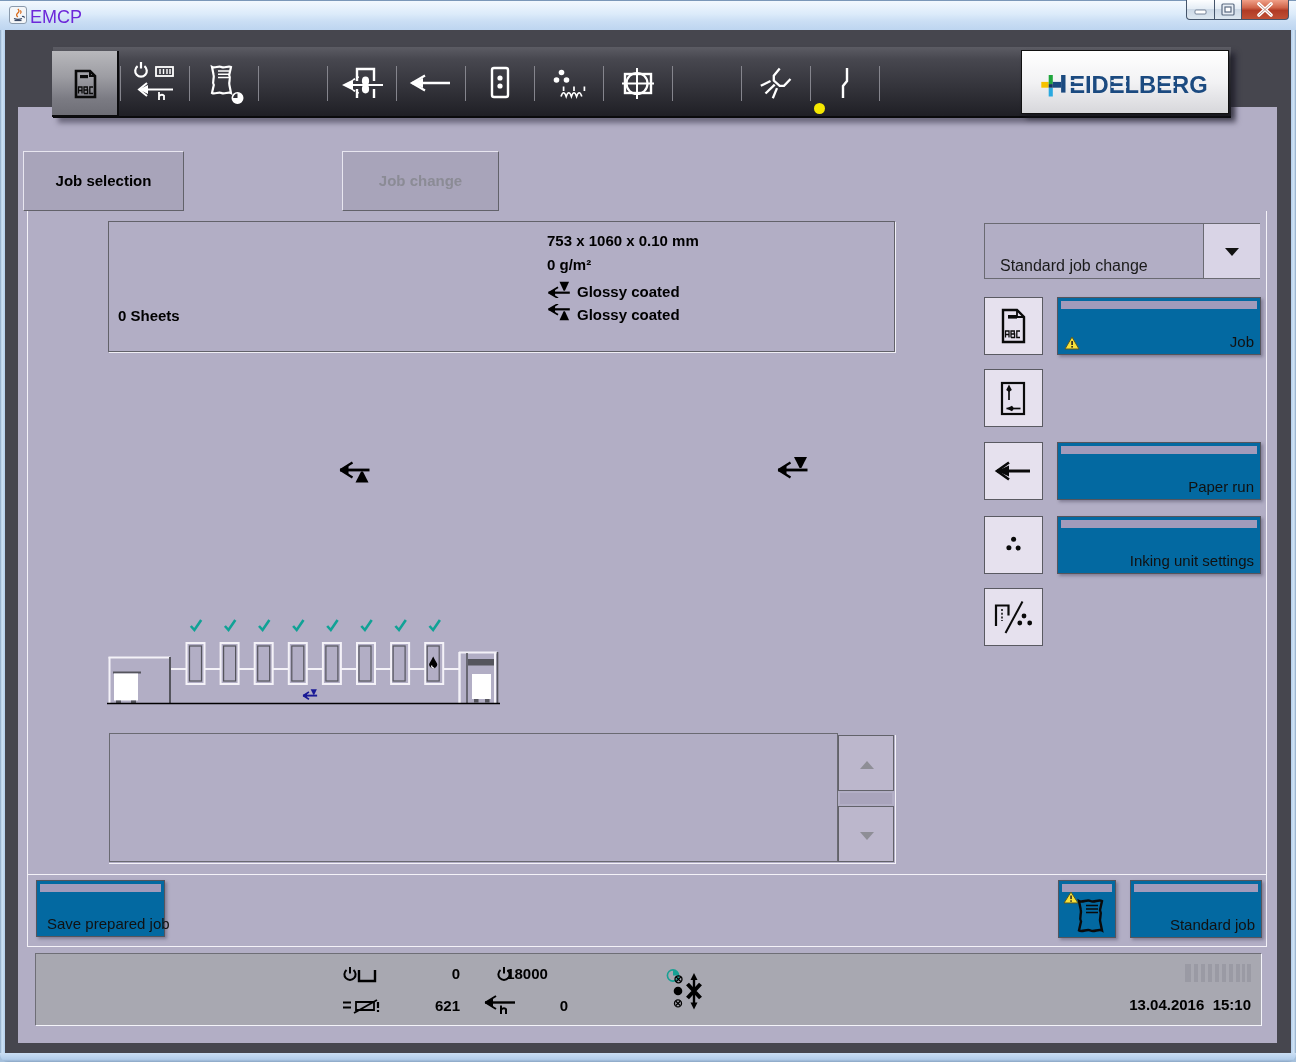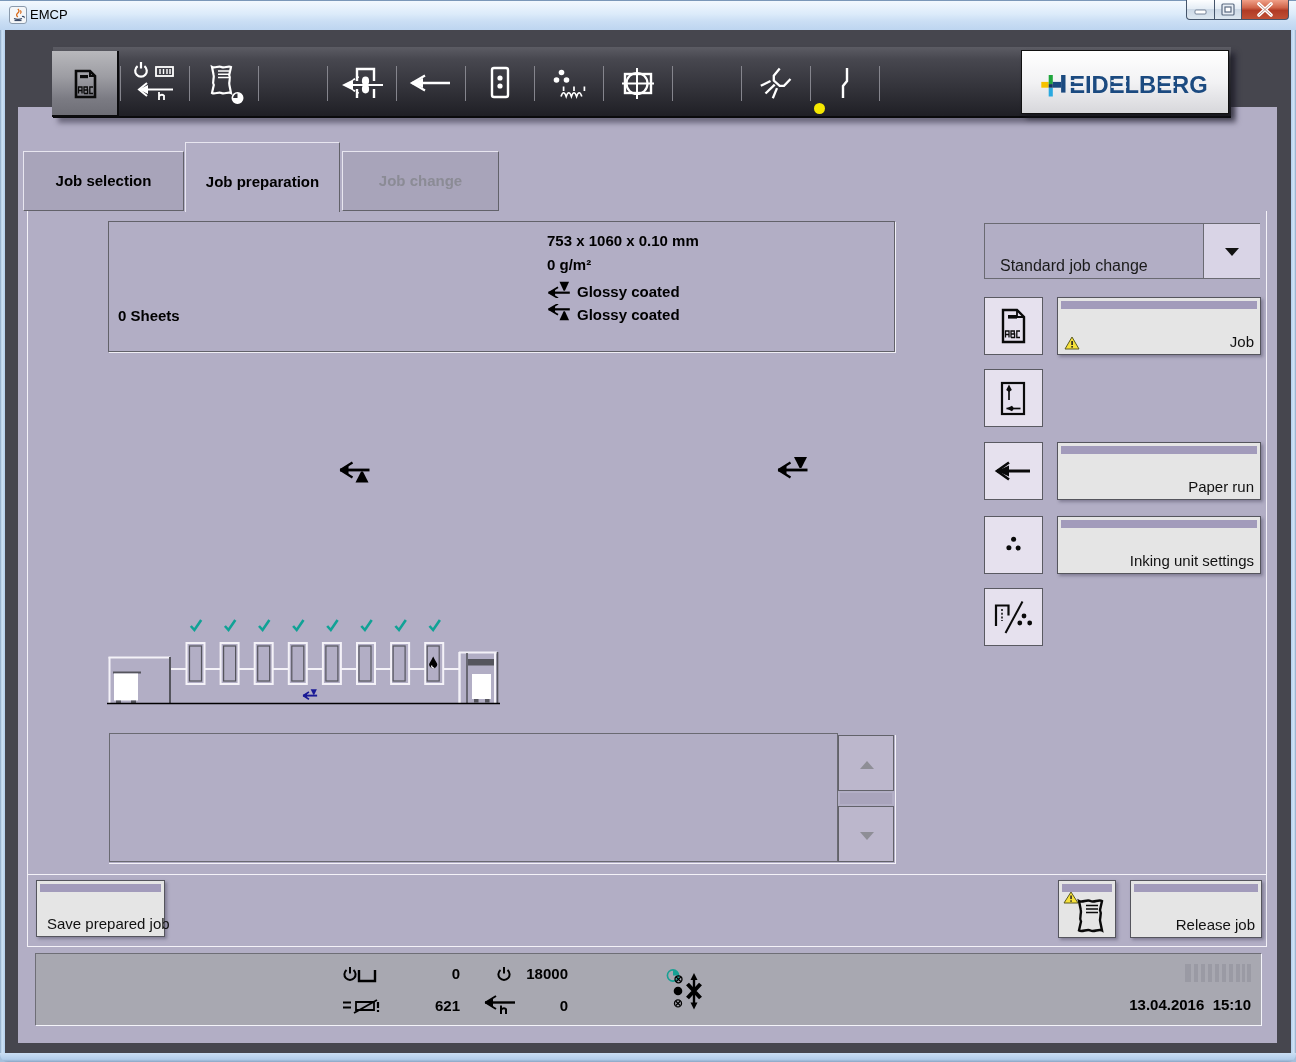--- a/index.html
+++ b/index.html
@@ -4,21 +4,21 @@
 <style>
 * { margin:0; padding:0; box-sizing:border-box; }
 html,body { width:1296px; height:1062px; overflow:hidden; }
 body { font-family:"Liberation Sans", sans-serif; position:relative; background:#a5c0dc; }
 .abs { position:absolute; }
 
 
 #titlebar { left:0; top:0; width:1296px; height:30px;
   background:linear-gradient(#f2f8fe 0%, #dcebfa 45%, #cadef4 70%, #bdd5f0 100%);
   border-top:1px solid #7a97b8; }
-#title-text { left:30px; top:7px; font-size:13px; color:#000000; }
+#title-text { left:30px; top:7px; font-size:18px; color:#6d28d9; }
 #frame-left { left:0; top:30px; width:5px; height:1023px;
   background:linear-gradient(90deg,#8aa6c4,#cfe3f6 40%,#b4cfec); }
 #frame-right { left:1291px; top:30px; width:5px; height:1023px;
   background:linear-gradient(90deg,#b4cfec,#d4e6f7 60%,#8aa6c4); }
 #frame-bottom { left:0; top:1053px; width:1296px; height:9px;
   background:linear-gradient(#cbdff4,#b2cdea 70%,#8aa6c4); border-radius:0 0 8px 8px; }
 #appbg { left:5px; top:30px; width:1286px; height:1023px; background:#46464e; }
 
 
 .winbtn { top:0; height:20px; border:1px solid #44546a; border-top:none;
@@ -62,21 +62,21 @@
 
 
 #combo { left:966px; top:116px; width:276px; height:56px; border:1px solid #6a6a72; background:#b2aec5; }
 #combo-text { left:15px; top:33px; font-size:16px; color:#1a1a1a; font-weight:normal; }
 #combo-btn { left:218px; top:0px; width:57px; height:54px; background:#d9d4e6; border-left:1px solid #6a6a72; }
 #combo-arrow { left:21px; top:24px; width:0; height:0; border-left:7px solid transparent;
   border-right:7px solid transparent; border-top:8px solid #111; }
 
 
 .sq { left:966px; width:59px; height:58px; background:#e6e1ee; border:1px solid #5a5a62; }
-.wide { left:1039px; width:204px; height:58px; background:#e5e5e5; border:1px solid #55555d;
+.wide { left:1039px; width:204px; height:58px; background:#0369a1; border:1px solid #55555d;
   box-shadow:2px 2px 3px rgba(70,68,92,0.45); }
 .wide .strip { position:absolute; left:3px; top:3px; right:3px; height:8px; background:#a29bbb; }
 .wide .lbl { position:absolute; right:6px; bottom:4px; font-size:15px; color:#111; white-space:nowrap; }
 
 
 #msgbox { left:91px; top:626px; width:729px; height:129px; border:1px solid #6a6a72; }
 .scrollbtn { left:820px; width:56px; height:56px; background:#bcb7cc; border:1px solid #62626a; }
 #scrollmid { left:822px; top:686px; width:52px; height:11px; background:#a9a4bc; }
 .tri-up { position:absolute; left:21px; top:25px; width:0; height:0;
   border-left:7px solid transparent; border-right:7px solid transparent; border-bottom:8px solid #8e8e96; }
@@ -127,21 +127,20 @@
 </div>
 <div class="abs winbtn" id="btn-close">
   <svg width="46" height="19" viewBox="0 0 46 19">
     <path d="M17 4 L29 15 M29 4 L17 15" stroke="#fff" stroke-width="3.6" stroke-linecap="round"></path>
     <path d="M17 4 L29 15 M29 4 L17 15" stroke="#7a2010" stroke-width="1" stroke-linecap="round" opacity="0.5"></path>
   </svg>
 </div>
 
 <div class="abs" id="panel">
   <div class="abs tab" id="tab1">Job selection</div>
-  <div class="abs tab" id="tab2">Job preparation</div>
   <div class="abs tab" id="tab3">Job change</div>
 
   <div class="abs" id="infobox"></div>
 
   <svg class="abs" style="left:529px; top:173px;" width="25" height="18" viewBox="0 0 34 24">
     <path d="M2 17 h29" stroke="#000" stroke-width="3" fill="none"></path>
     <path d="M2.5 17 L15 9.5 M2.5 17 L15 24.5" stroke="#000" stroke-width="2.4" fill="none"></path>
     <path d="M1.5 17 l9.5 -5 v10 z" fill="#000"></path>
     <path d="M17 2 h13 l-5.6 12.5 h-1.8 z" fill="#000"></path>
   </svg>
@@ -335,40 +334,40 @@
       <rect x="7.3" y="4.5" width="1.5" height="3.6" fill="#222"></rect>
       <rect x="7.3" y="9.3" width="1.5" height="1.5" fill="#222"></rect>
       <g stroke="#0a0a0a" fill="none" stroke-width="2.4">
         <path d="M16 10 c3.5 2 8 -2 11.5 0 c3.5 2 8 -2 11.5 0 l-2 9 c2.2 4 -0.8 8 0.2 11.5 l1.8 9 c-3.5 -2 -8 2 -11.5 0 c-3.5 -2 -8 2 -11.5 0 l2 -9 c-2.2 -4 0.8 -8 -0.2 -11.5 z"></path>
         <path d="M23 14.5 h12 M23 18 h12 M23 21.5 h12" stroke-width="1.7"></path>
       </g>
     </svg>
   </div>
   <div class="abs wide" id="release-btn">
       <div class="strip"></div>
-      <div class="lbl">Release job</div>
+      <div class="lbl">Standard job</div>
     </div>
 
   <div class="abs" id="statusbar">
 
     <svg class="abs" style="left:306px; top:12px;" width="42" height="18" viewBox="0 0 42 18">
       <g stroke="#000" fill="none" stroke-width="2">
         <path d="M4.5 4 a 5.6 5.6 0 1 0 7 0"></path>
         <path d="M8 1 v6.5"></path>
         <path d="M17 4 v11 h16 v-11" stroke-width="2.4"></path>
       </g>
     </svg>
     <div class="stxt" style="left:380px; top:11px; width:44px; text-align:right;">0</div>
     <svg class="abs" style="left:459px; top:12px;" width="18" height="18" viewBox="0 0 18 18">
       <g stroke="#000" fill="none" stroke-width="2">
         <path d="M5.5 4 a 5.6 5.6 0 1 0 7 0"></path>
         <path d="M9 1 v6.5"></path>
       </g>
     </svg>
-    <div class="stxt" style="left:450px; top:11px; width:82px; text-align:right;">18000</div>
+    <div class="stxt" style="left:450px; top:11px; width:82px; text-align:center;">18000</div>
 
     <svg class="abs" style="left:306px; top:44px;" width="42" height="16" viewBox="0 0 42 16">
       <path d="M1 4.5 h8 M1 9.5 h8" stroke="#000" stroke-width="2.2" fill="none"></path>
       <path d="M14 4 h18 v8 h-18 z" stroke="#000" stroke-width="1.8" fill="none"></path>
       <path d="M12 15 L35 2" stroke="#000" stroke-width="1.8" fill="none"></path>
       <path d="M36 4 v6 M36 12 v2" stroke="#000" stroke-width="2.2" fill="none"></path>
     </svg>
     <div class="stxt" style="left:380px; top:43px; width:44px; text-align:right;">621</div>
     <svg class="abs" style="left:447px; top:41px;" width="34" height="20" viewBox="0 0 34 20">
       <path d="M2 7.5 h30" stroke="#000" stroke-width="2.4" fill="none"></path>

